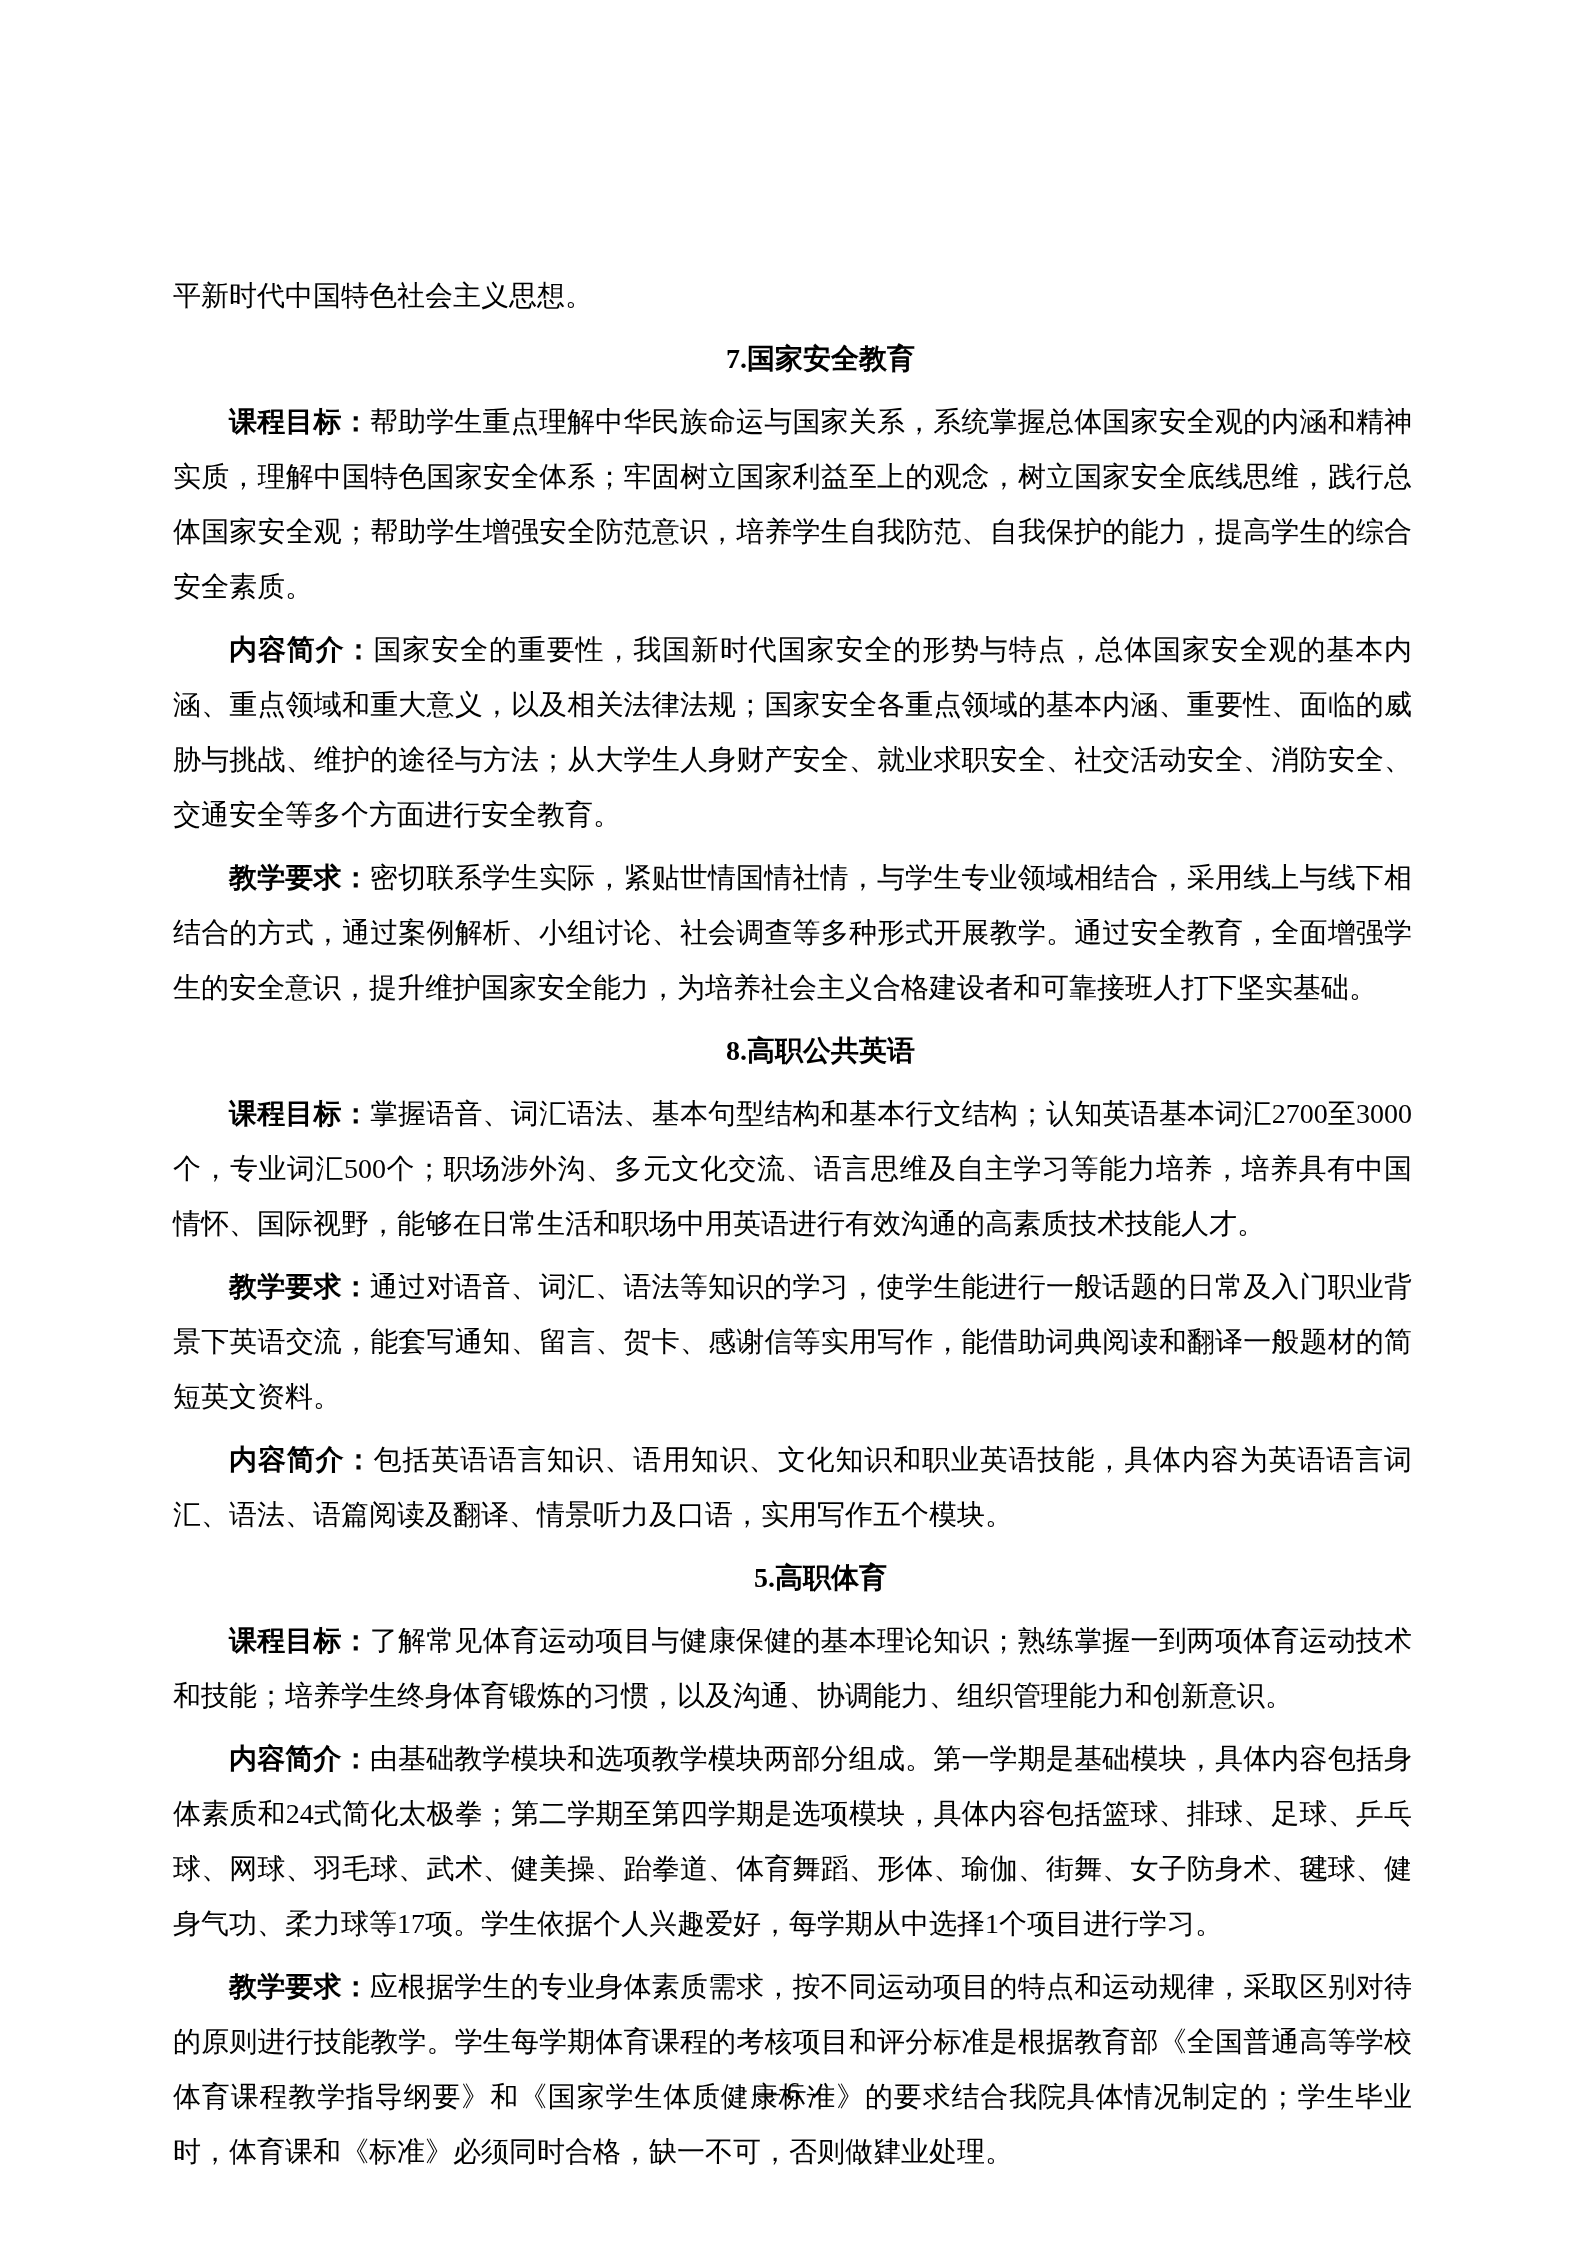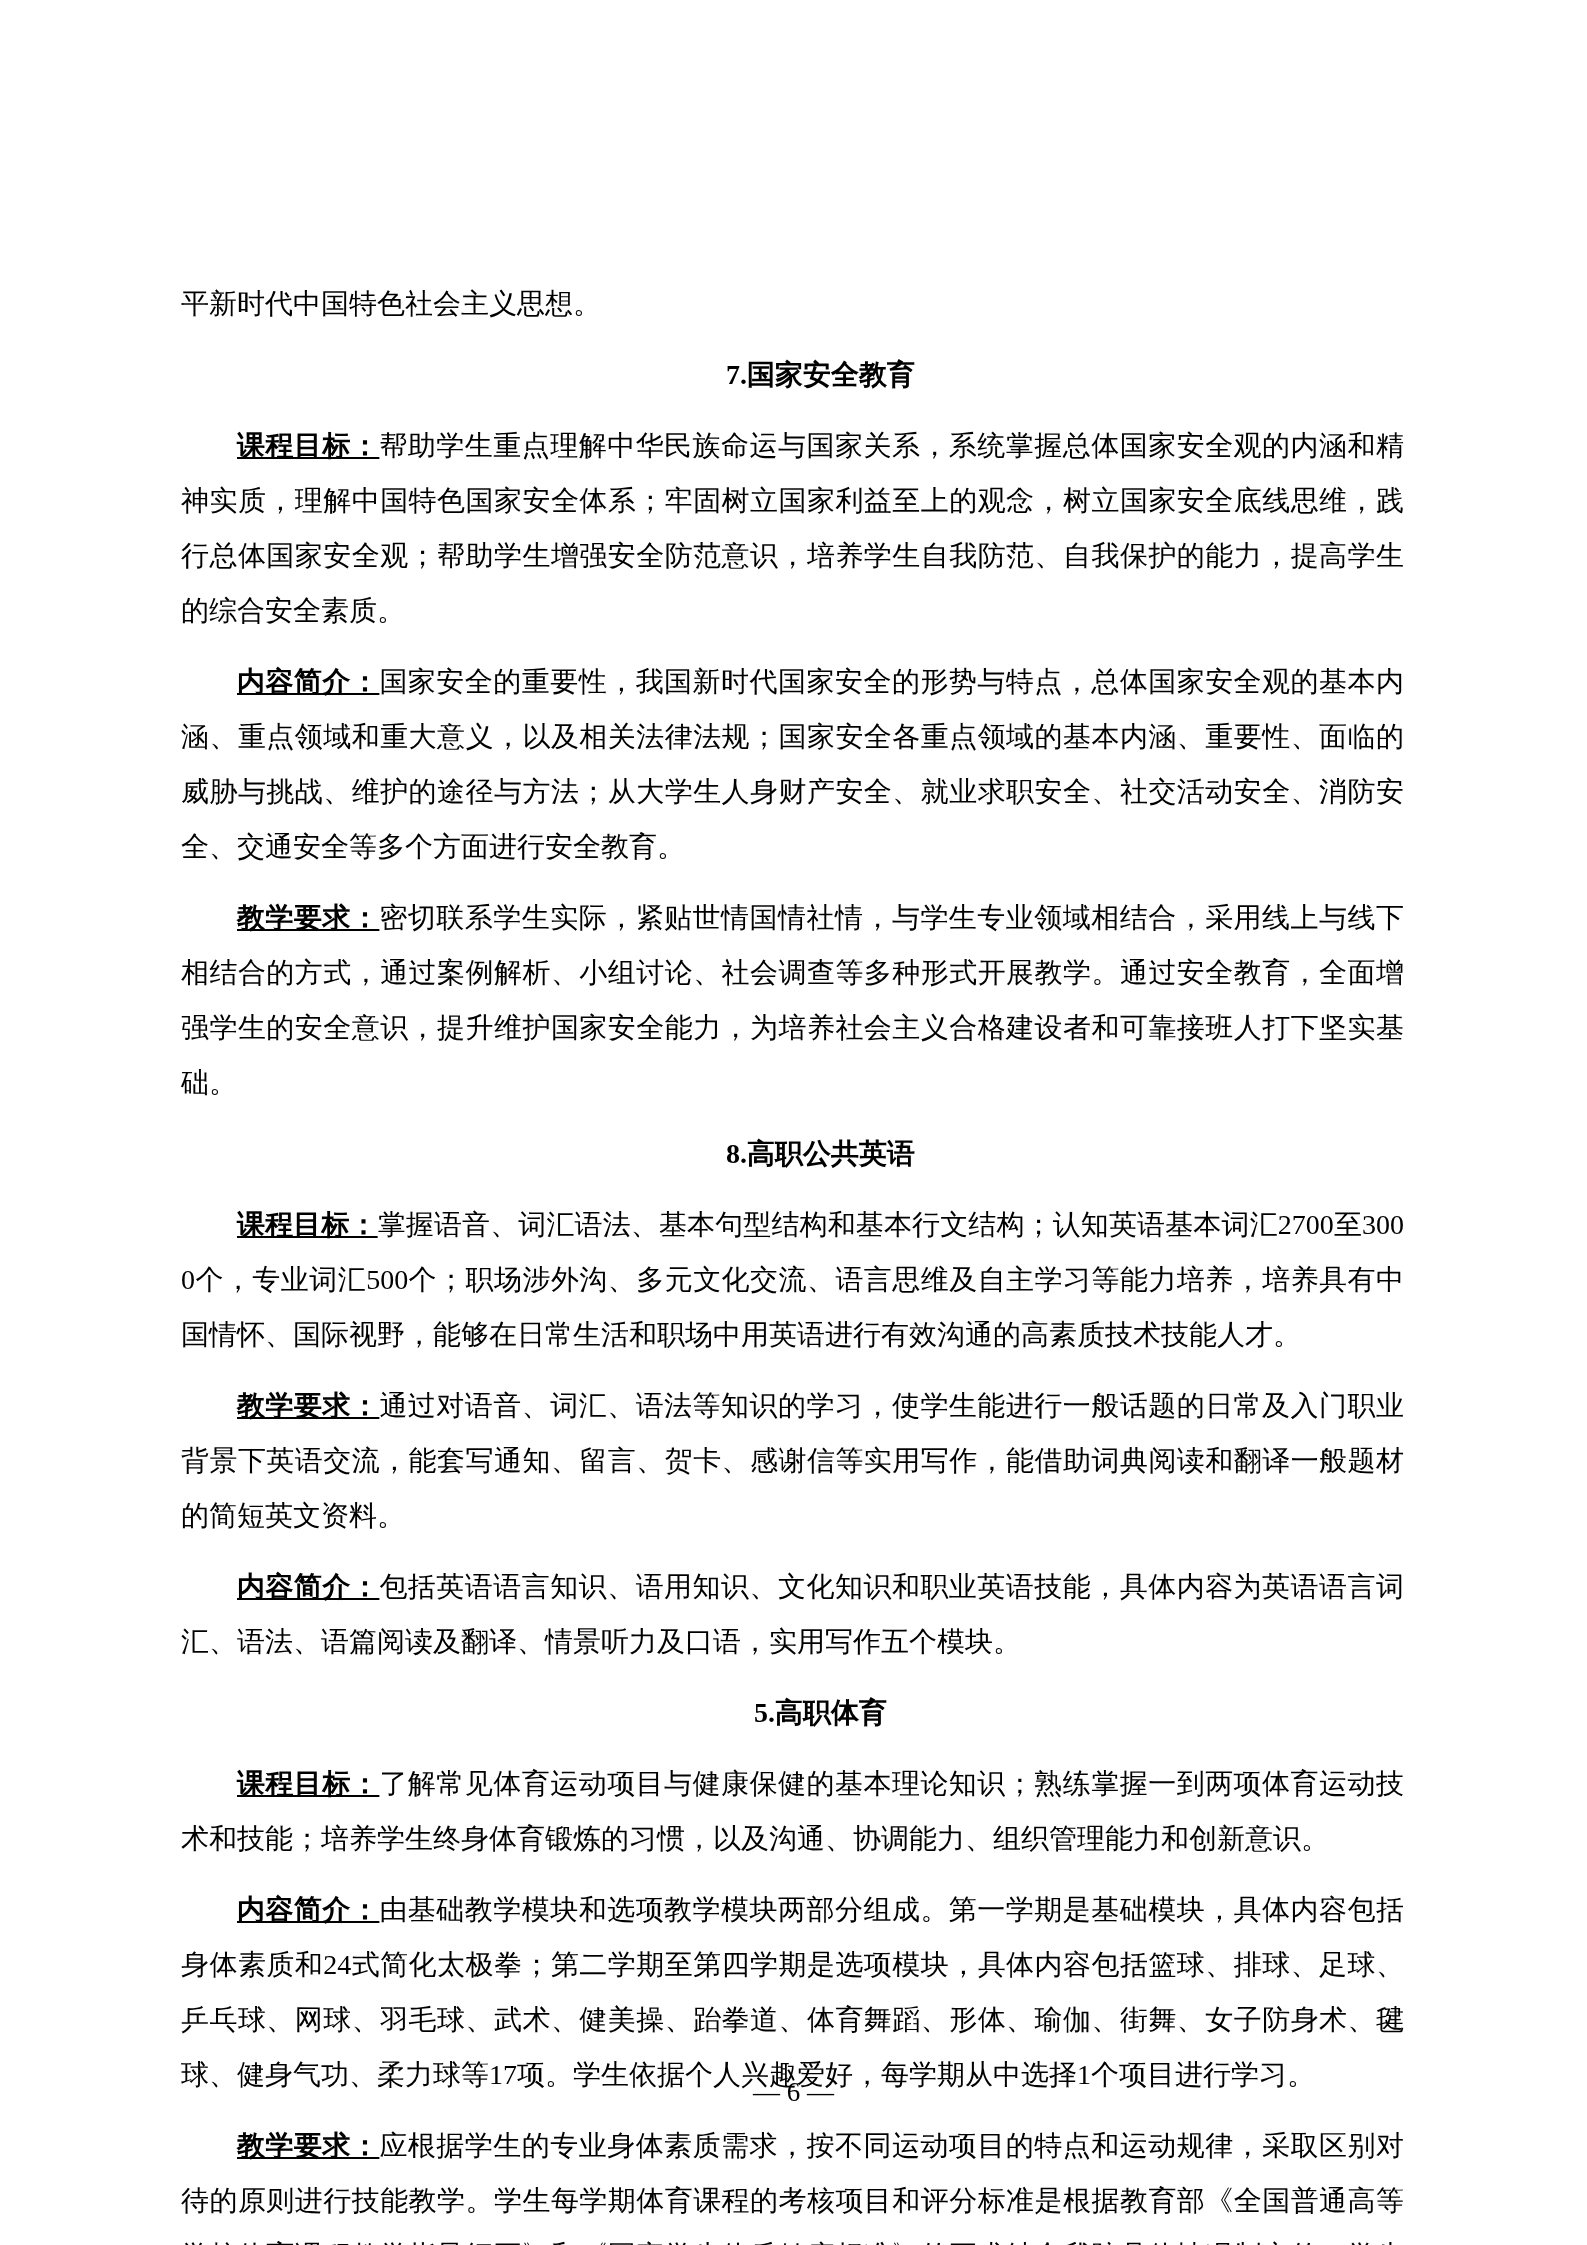--- a/index.html
+++ b/index.html
@@ -16,39 +16,38 @@
     font-family: "Liberation Serif", "DejaVu Serif", serif;
     overflow: hidden;
   }
   .content {
     position: absolute;
     left: 165px;
     top: 260px;
     width: 1255px;
   }
   .para {
-    margin: 16px;
+    margin: 8px;
     padding: 0;
     font-size: 28px;
     line-height: 55px;
     text-align: justify;
     letter-spacing: 0;
     word-break: break-all;
   }
   .indent {
     text-indent: 2em;
   }
   .heading {
     font-weight: bold;
     text-indent: 2em;
     text-align: center;
   }
   .label {
     font-weight: bold;
-    text-decoration: underline;
   }
   .footer {
     position: absolute;
     top: 2072px;
     left: 0;
     width: 100%;
     text-align: center;
     font-size: 27px;
     line-height: 40px;
     color: #000000;

